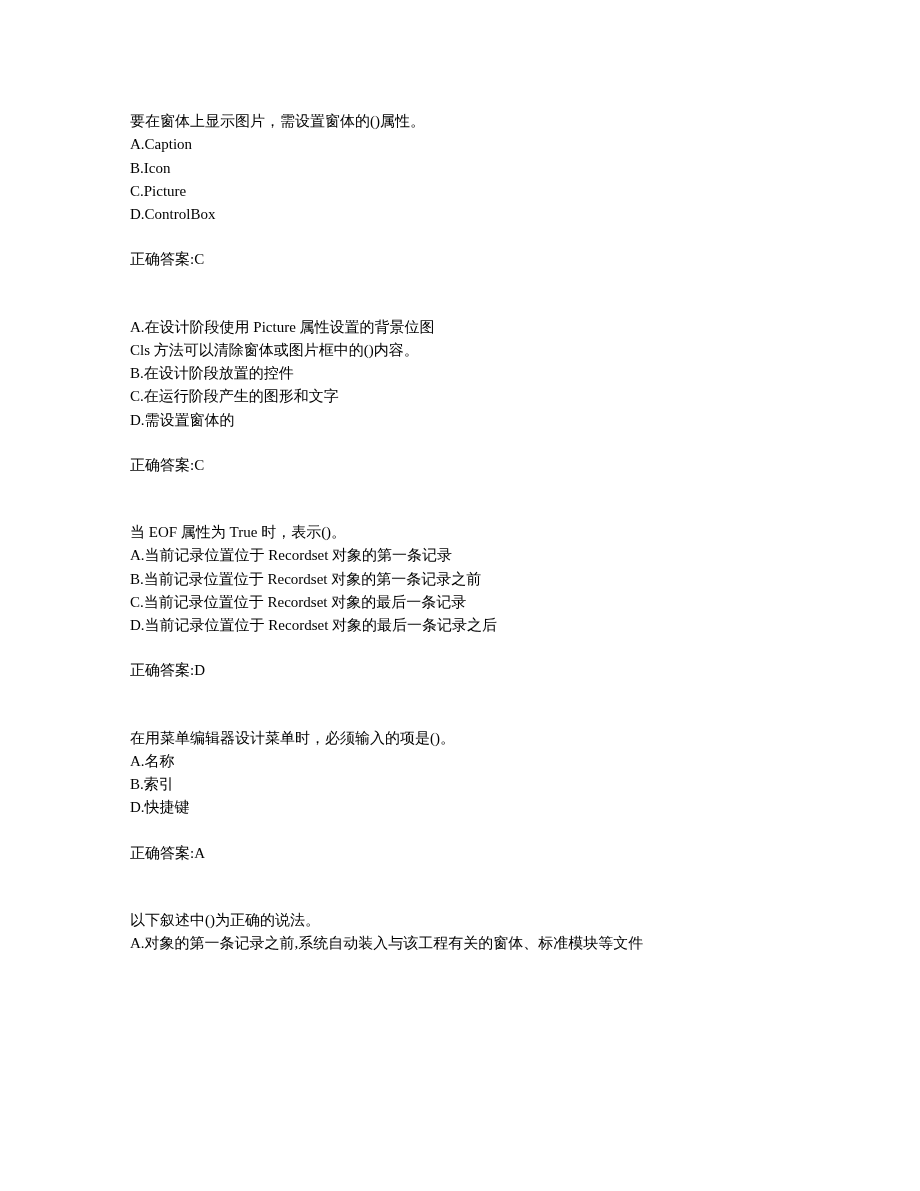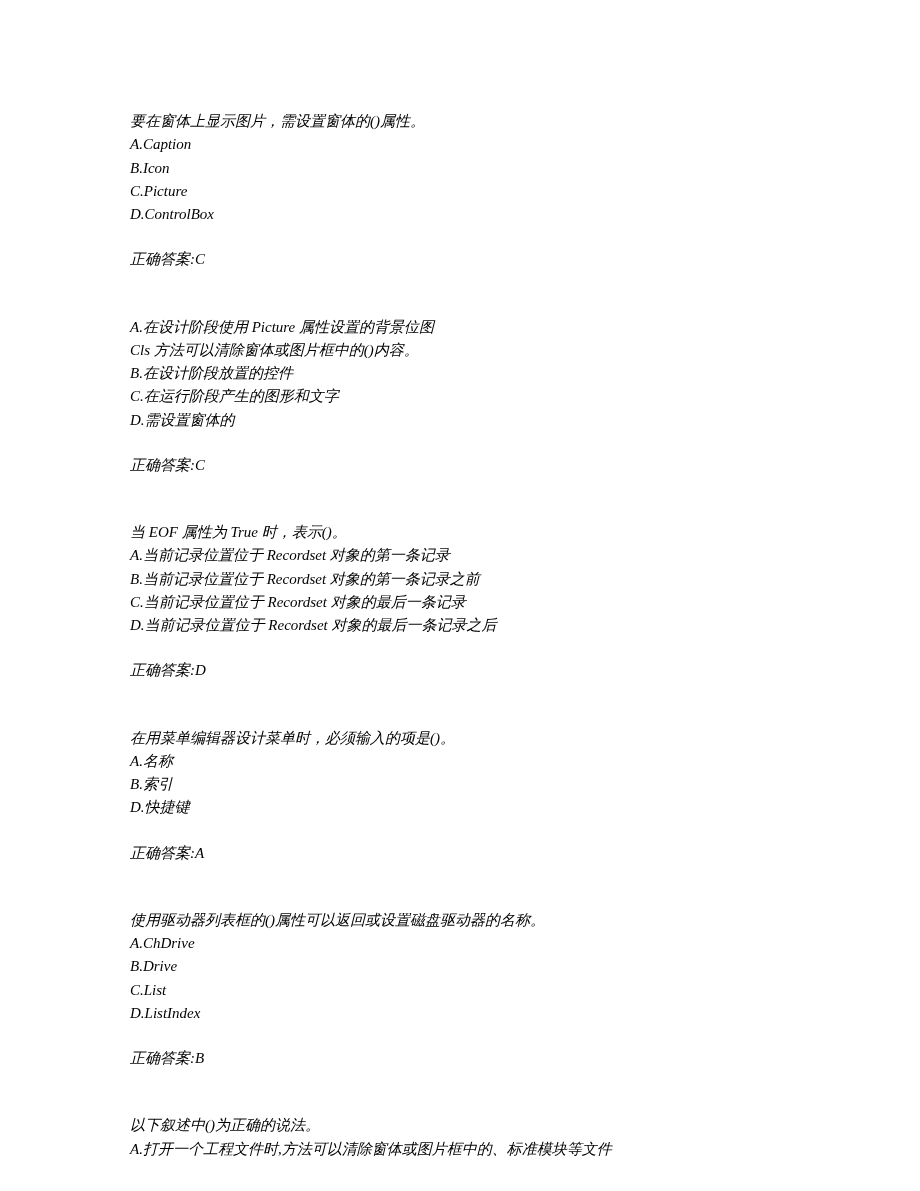--- a/index.html
+++ b/index.html
@@ -15,21 +15,20 @@
       width: 920px;
       min-height: 1191px;
       padding: 110px 130px 60px 130px;
       box-sizing: border-box;
     }
     .question-block {
       margin-bottom: 44px;
     }
     .line {
       white-space: pre-wrap;
-      font-style: italic;
     }
     .answer-gap {
       height: 22px;
     }
   </style>
 </head>
 <body>
 
 <div class="page">
 
@@ -65,28 +64,19 @@
 
   <div class="question-block">
     <div class="line">在用菜单编辑器设计菜单时，必须输入的项是()。</div>
     <div class="line">A.名称</div>
     <div class="line">B.索引</div>
     <div class="line">D.快捷键</div>
     <div class="answer-gap"></div>
     <div class="line">正确答案:A</div>
   </div>
 
-  <div class="question-block">
-    <div class="line">使用驱动器列表框的()属性可以返回或设置磁盘驱动器的名称。</div>
-    <div class="line">A.ChDrive</div>
-    <div class="line">B.Drive</div>
-    <div class="line">C.List</div>
-    <div class="line">D.ListIndex</div>
-    <div class="answer-gap"></div>
-    <div class="line">正确答案:B</div>
-  </div>
 
   <div class="question-block">
     <div class="line">以下叙述中()为正确的说法。</div>
-    <div class="line">A.打开一个工程文件时,方法可以清除窗体或图片框中的、标准模块等文件</div>
+    <div class="line">A.对象的第一条记录之前,系统自动装入与该工程有关的窗体、标准模块等文件</div>
   </div>
 
 </div>
 
 </body></html>

